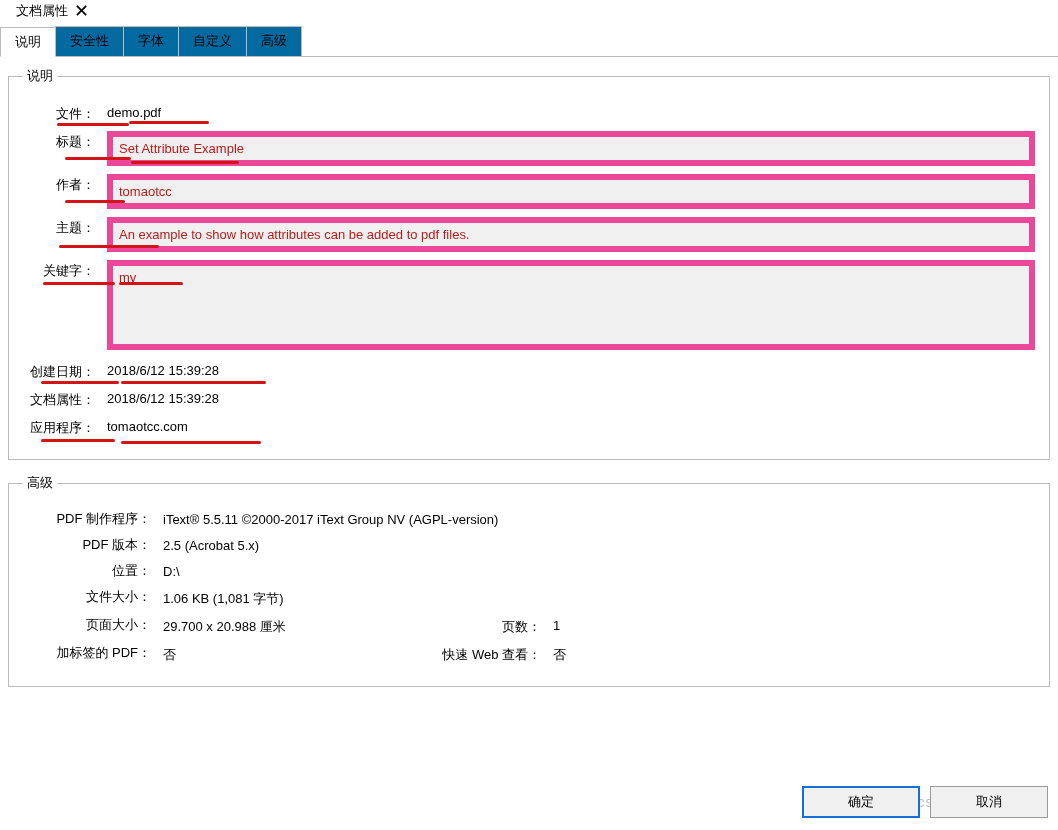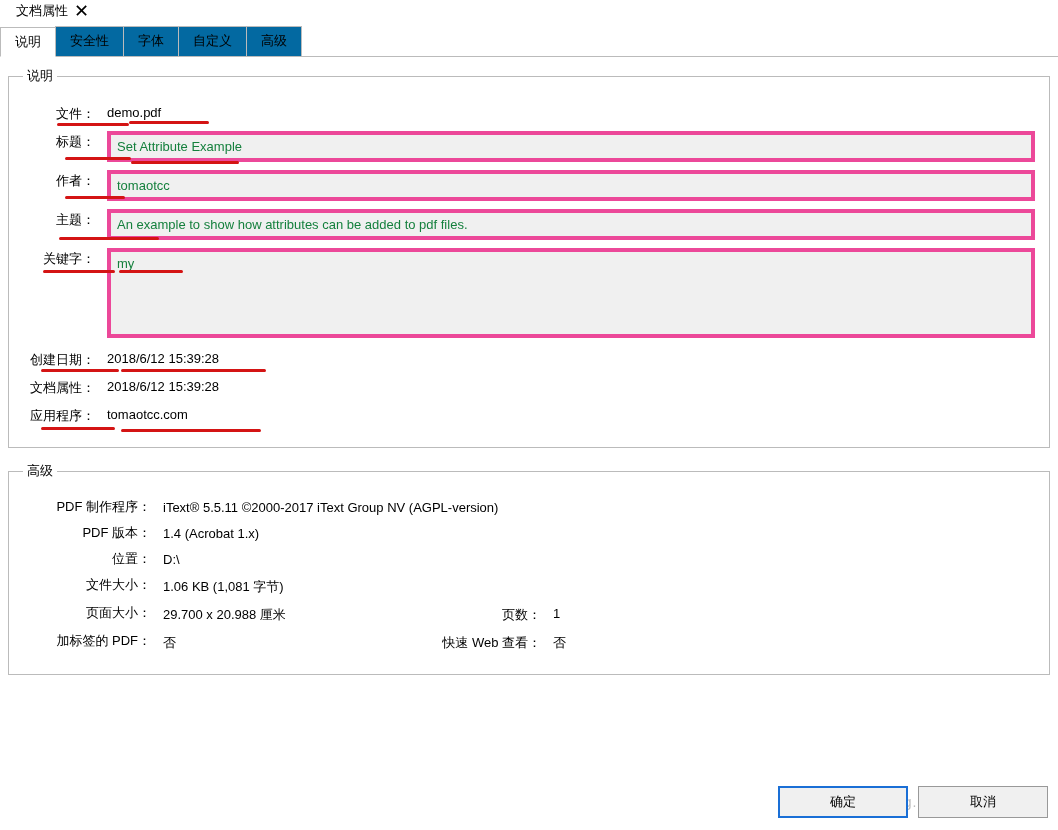--- a/index.html
+++ b/index.html
@@ -64,26 +64,26 @@
   .row .lab {
     flex: 0 0 84px;
     text-align: right;
     padding-right: 12px;
     padding-top: 2px;
   }
   .row-adv .lab { flex: 0 0 140px; padding-top: 0; }
   .row .val { flex: 1; }
   .text-input {
     width: 100%;
-    border: 4px solid #ec4899;
+    border: 6px solid #ec4899;
     background: #f0f0f0;
     padding: 4px 6px;
     font-family: inherit;
     font-size: 13px;
-    color: #15803d;
+    color: #b91c1c;
   }
   .text-area {
     width: 100%;
     height: 90px;
     resize: none;
   }
   .static { padding-top: 2px; }
   .col2 { display: flex; }
   .col2 .sub-lab { width: 140px; text-align: right; padding-right: 12px; }
   .col2 .sub-val { width: 60px; }
@@ -95,21 +95,21 @@
     border-radius: 2px;
   }
   .button-row {
     position: absolute;
     right: 10px;
     bottom: 12px;
     display: flex;
     gap: 10px;
   }
   .btn {
-    width: 130px;
+    width: 118px;
     height: 32px;
     border: 1px solid #999;
     background: #f0f0f0;
     cursor: pointer;
     font-family: inherit;
     font-size: 13px;
   }
   .btn.primary { border: 2px solid #1a6fd6; }
   .watermark {
     position: absolute;
@@ -198,21 +198,21 @@
   <fieldset>
     <legend>高级</legend>
 
     <div class="row row-adv">
       <div class="lab">PDF 制作程序：</div>
       <div class="val static">iText® 5.5.11 ©2000-2017 iText Group NV (AGPL-version)</div>
     </div>
 
     <div class="row row-adv">
       <div class="lab">PDF 版本：</div>
-      <div class="val static">1.4 (Acrobat 1.x)</div>
+      <div class="val static">2.5 (Acrobat 5.x)</div>
     </div>
 
     <div class="row row-adv">
       <div class="lab">位置：</div>
       <div class="val static">D:\</div>
     </div>
 
     <div class="row row-adv">
       <div class="lab">文件大小：</div>
       <div class="val static">1.06 KB  (1,081 字节)</div>

